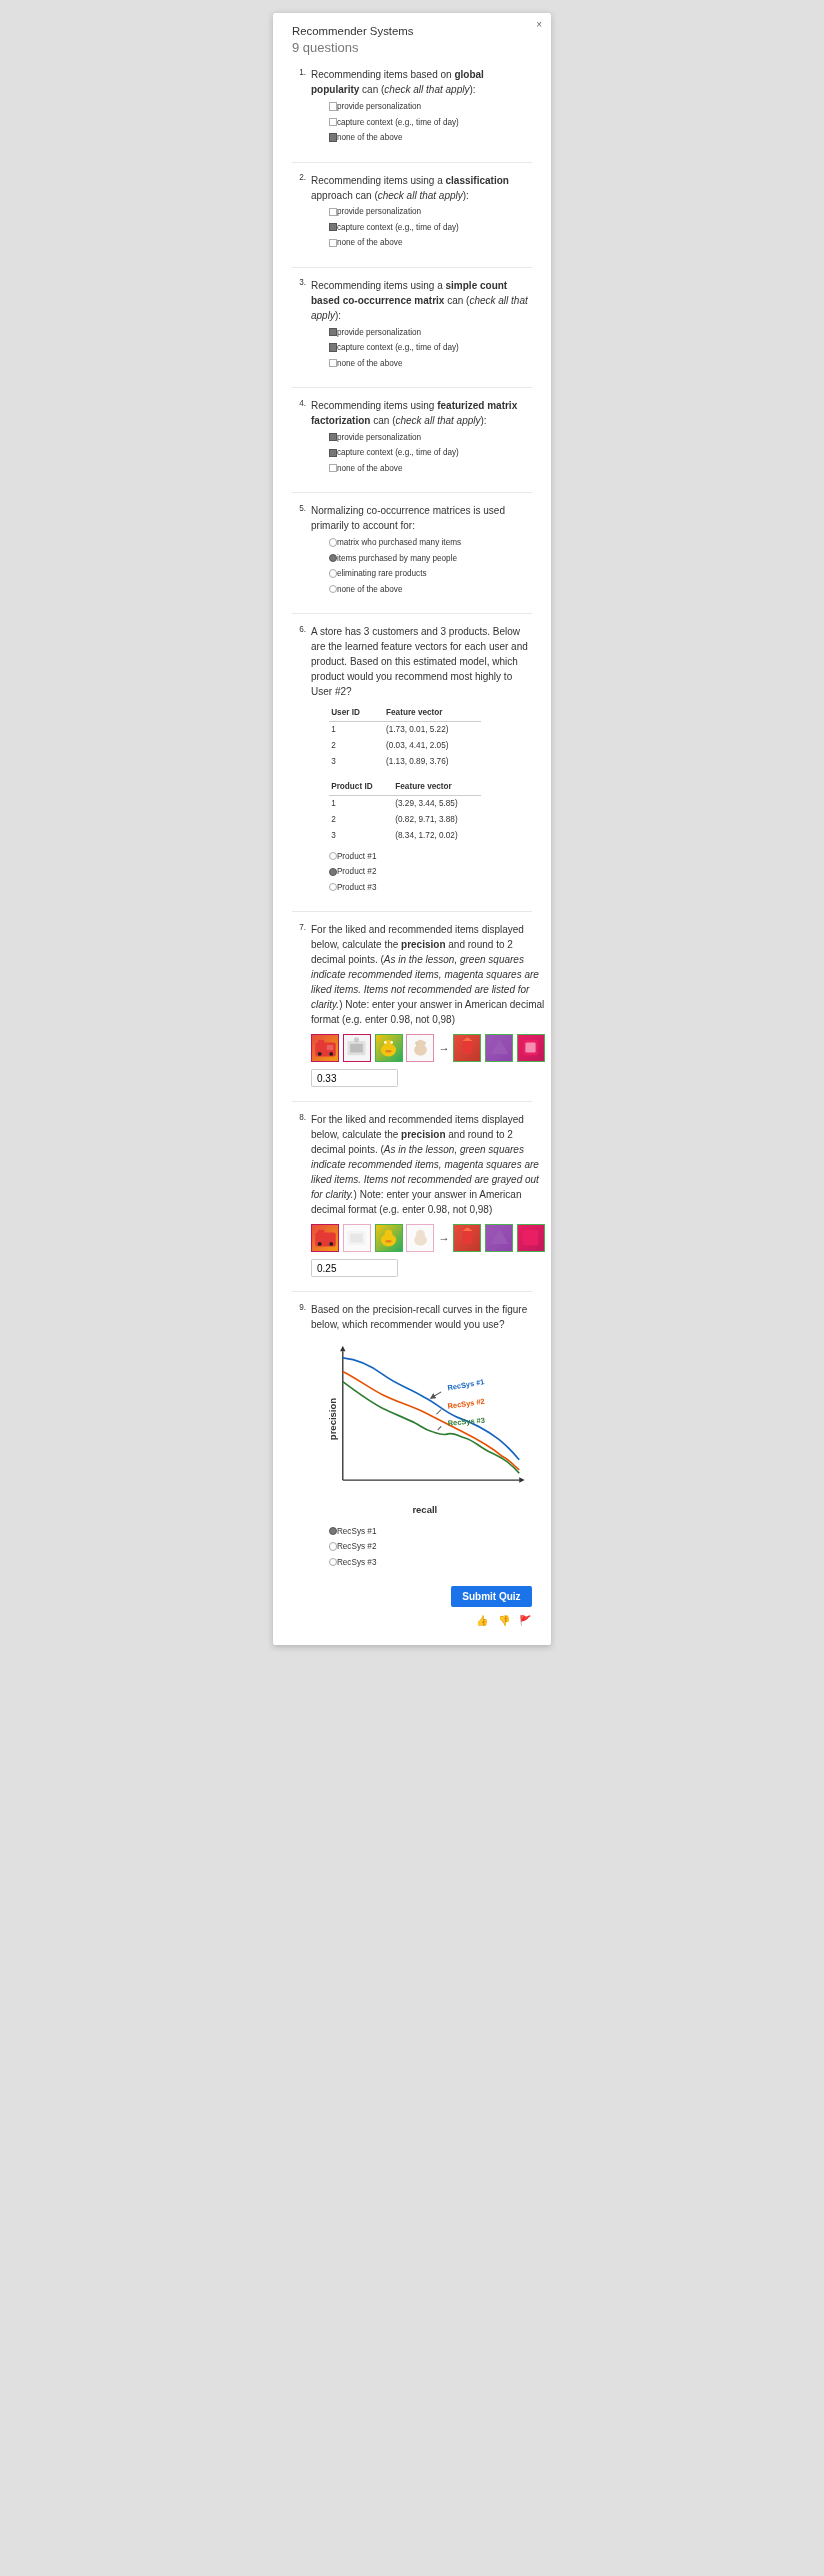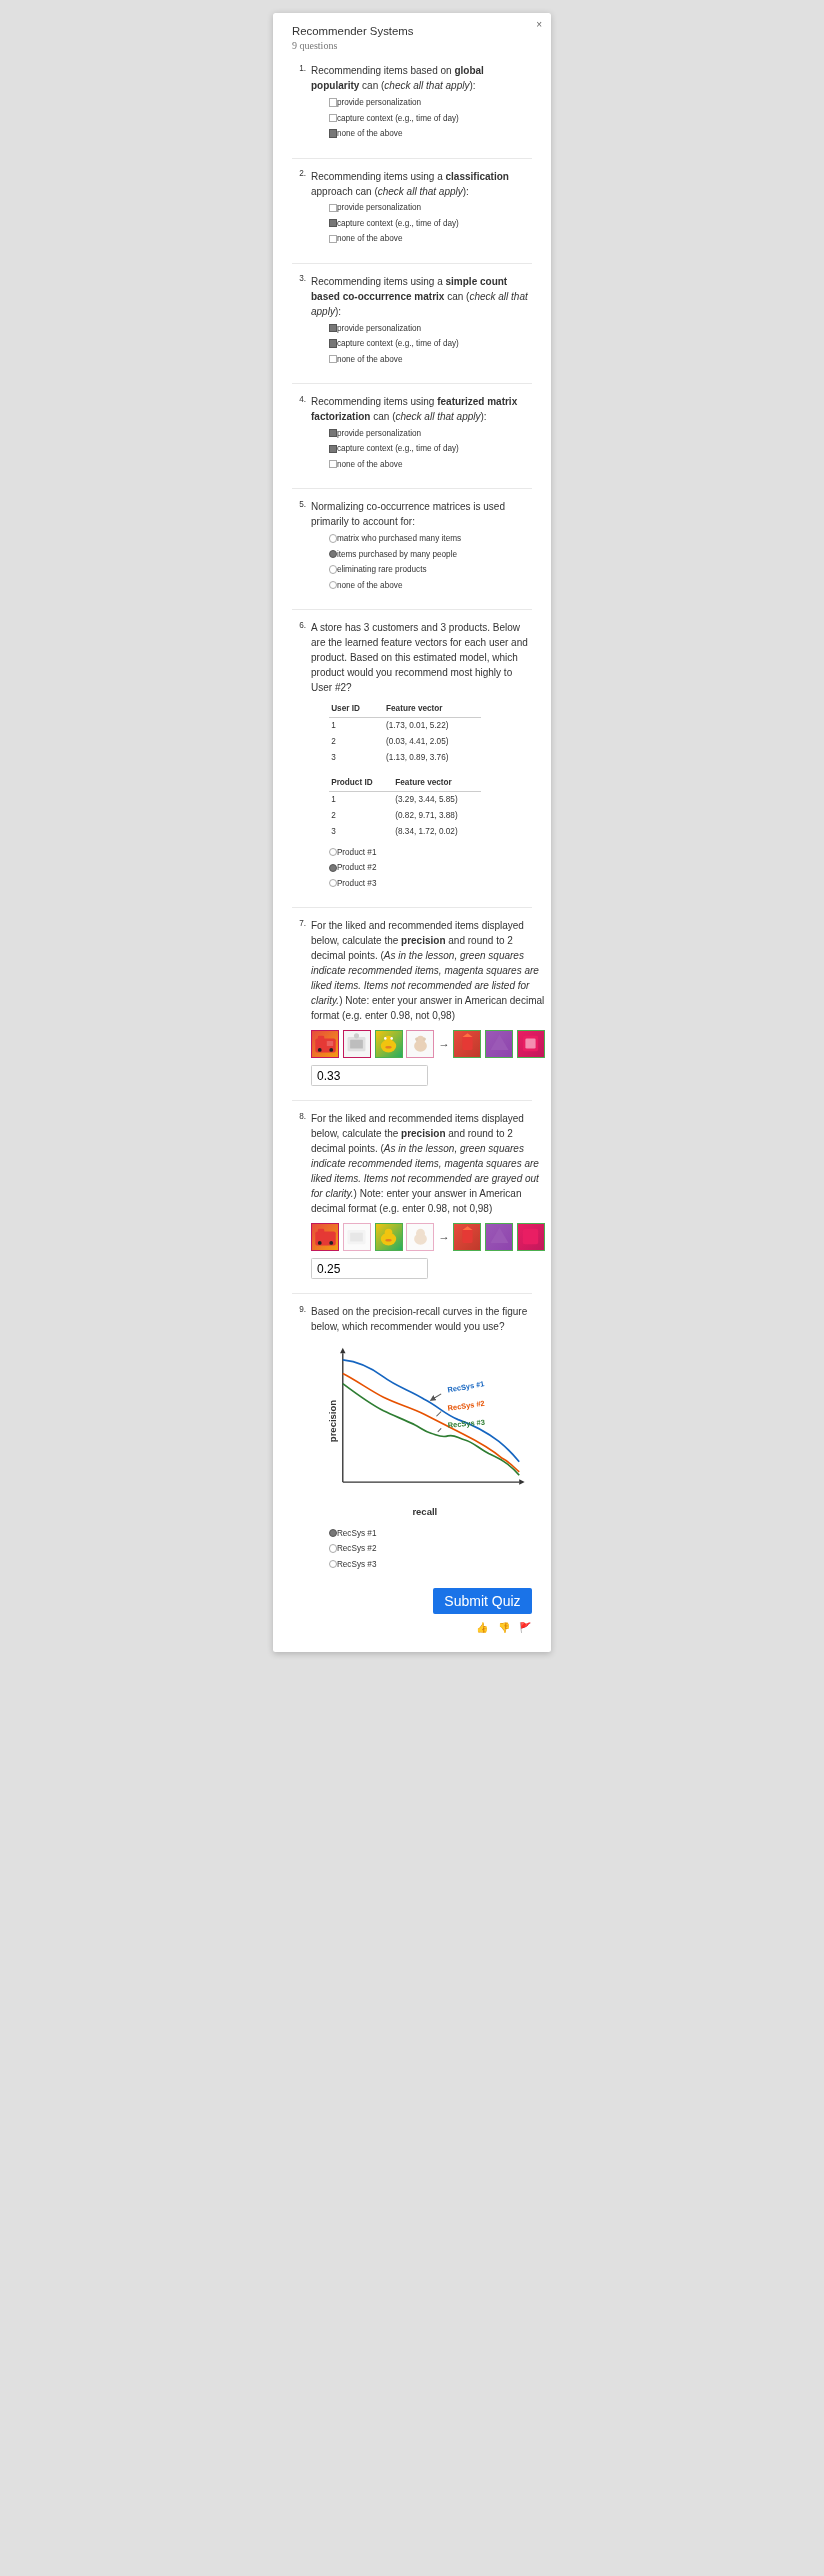--- a/index.html
+++ b/index.html
@@ -27,24 +27,23 @@
       cursor: pointer;
       color: #666;
     }
     .modal-title {
       font-size: 11.4px;
       font-weight: normal;
       color: #333;
       margin-bottom: 2.5px;
     }
     .question-count {
-      font-size: 10px;
+      font-size: 13px;
       color: #777;
       margin-bottom: 12.6px;
-      font-family: Liberation Serif, serif;
     }
     .question {
       margin-bottom: 14px;
     }
     .question-text {
       font-size: 10px;
       color: #333;
       line-height: 1.5;
     }
     .question-text strong {
@@ -151,35 +150,36 @@
     .arrow-symbol {
       font-size: 11.4px;
       color: #333;
     }
     .answer-input {
       display: block;
       margin-left: 0;
       margin-top: 3.8px;
       border: 0.6px solid #ccc;
       padding: 2.5px 5px;
-      font-size: 12px;
-      width: 117px;
+      font-size: 10px;
+      width: 87px;
       border-radius: 1.3px;
     }
     .submit-btn {
       display: block;
       margin-left: auto;
       background: #1a73e8;
       color: #fff;
       border: none;
       padding: 5px 11.4px;
-      font-size: 14px;
+      font-size: 10px;
       border-radius: 1.9px;
       cursor: pointer;
       margin-top: 10px;
+      font-weight: bold;
     }
     .footer-icons {
       display: flex;
       gap: 8.9px;
       justify-content: flex-end;
       margin-top: 7.6px;
       color: #666;
       font-size: 10px;
     }
     .q-row {

